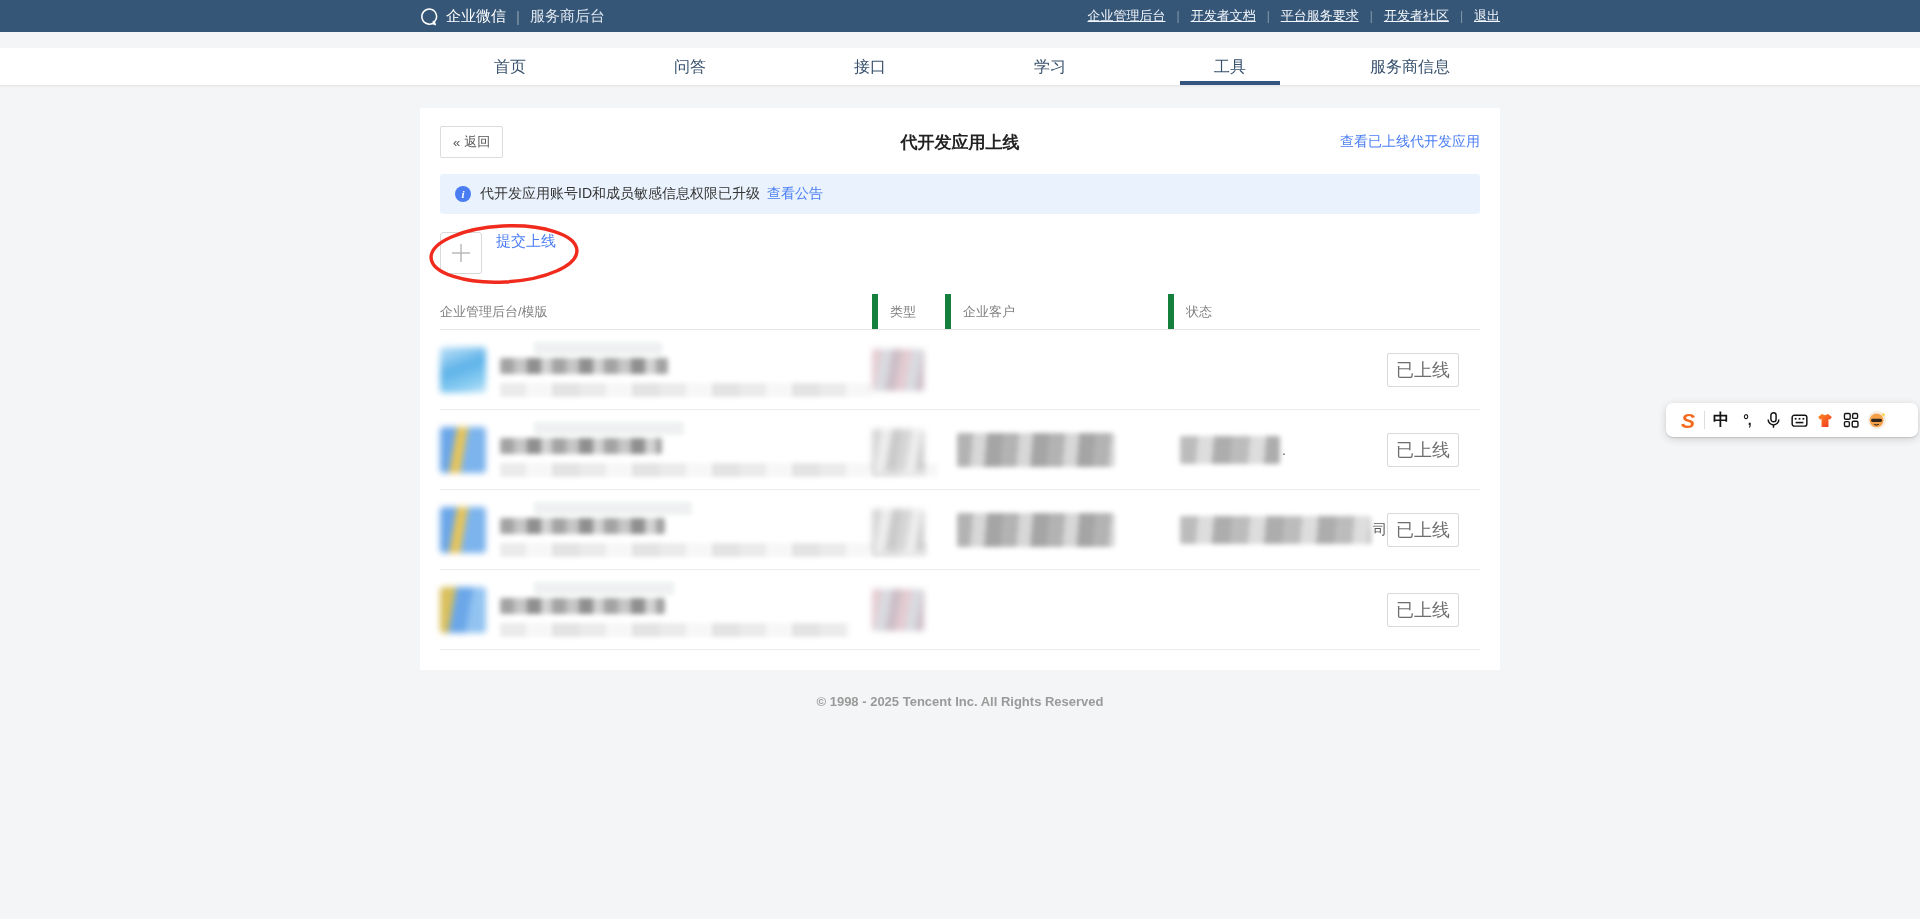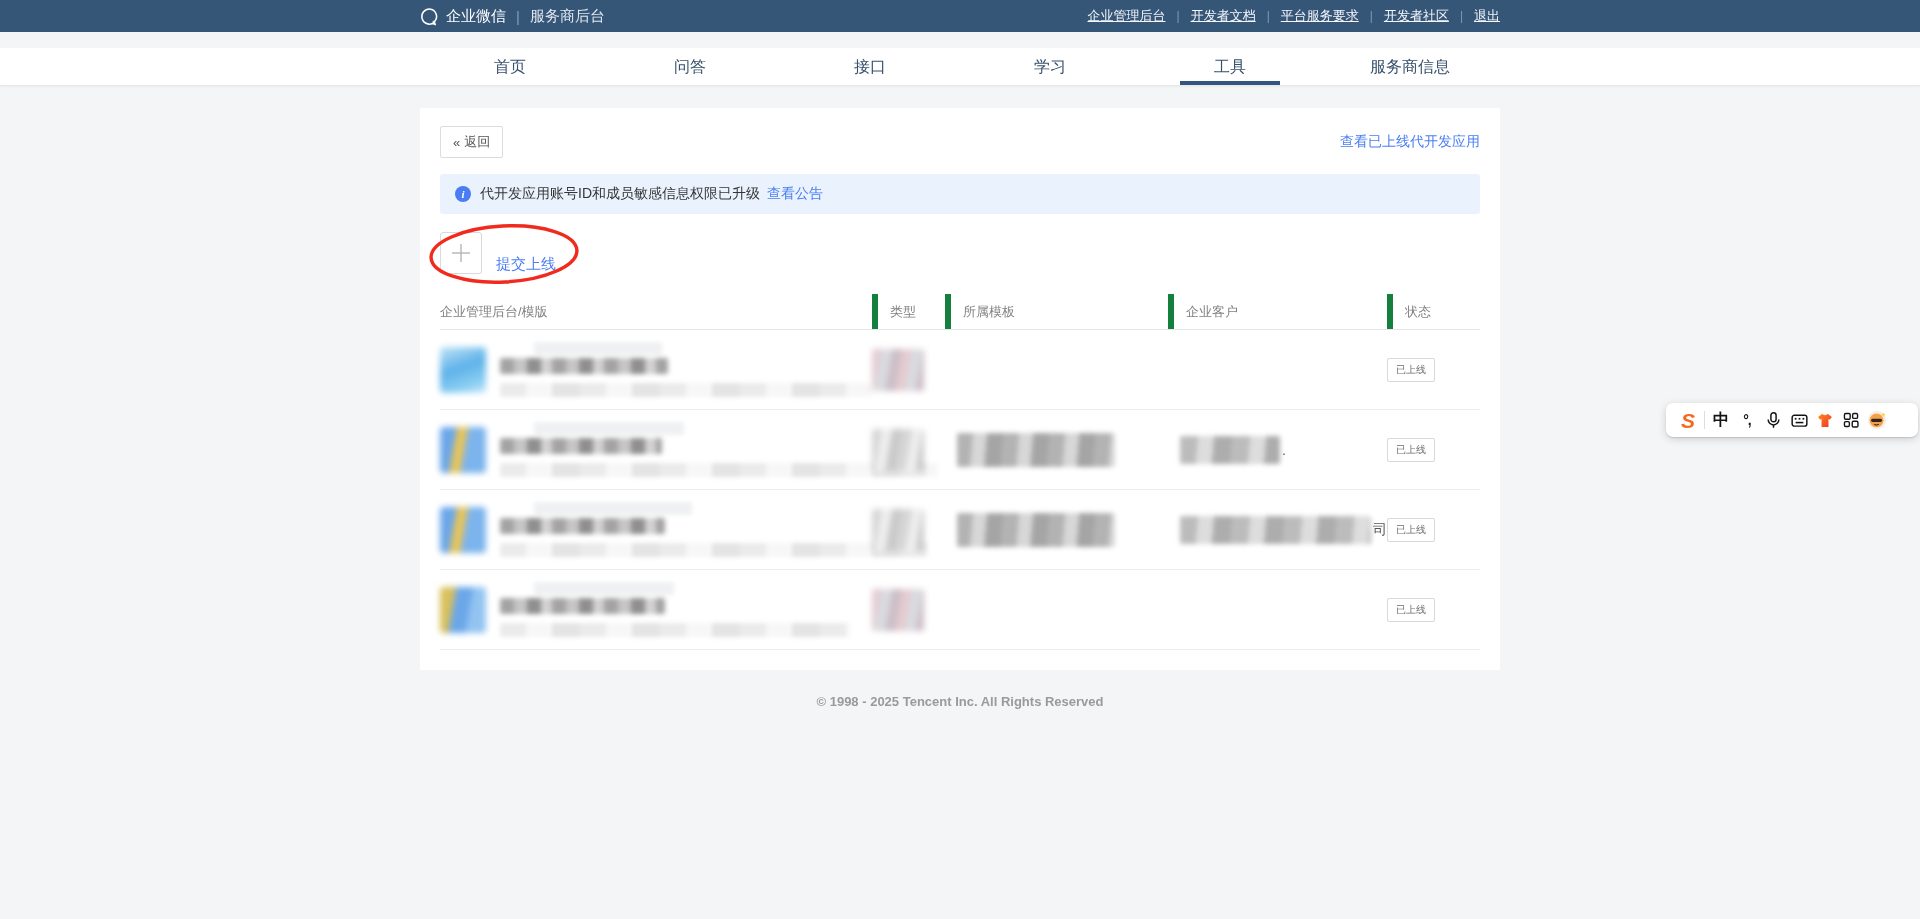--- a/index.html
+++ b/index.html
@@ -28,21 +28,21 @@
   .card-header { position:relative; height:40px; display:flex; align-items:center; }
   .back-btn { display:inline-flex; align-items:center; gap:4px; border:1px solid #dcdcdc; border-radius:2px; background:#fff; padding:6px 12px; font-size:13px; color:#555; cursor:pointer; }
   .page-title { position:absolute; left:0; right:0; text-align:center; font-size:17px; font-weight:bold; color:#222; pointer-events:none; }
   .view-online { margin-left:auto; font-size:14px; color:#4a7df2; cursor:pointer; }
 
   .notice { margin-top:12px; height:40px; background:#eaf3fd; border-radius:3px; display:flex; align-items:center; padding:0 15px; }
   .info-icon { width:16px; height:16px; border-radius:50%; background:#4a7df2; color:#fff; font-size:11px; font-style:italic; font-weight:bold; display:flex; align-items:center; justify-content:center; margin-right:9px; font-family:"Liberation Serif",serif; }
   .notice-text { font-size:14px; color:#353535; }
   .notice-link { font-size:14px; color:#4a7df2; margin-left:7px; cursor:pointer; }
 
-  .submit-wrap { position:relative; display:inline-flex; align-items:flex-end; margin:18px 0 4px; cursor:pointer; }
+  .submit-wrap { position:relative; display:inline-flex; align-items:flex-start; margin:18px 0 4px; cursor:pointer; }
   .plus-box { width:42px; height:42px; border:1px solid #d9d9d9; border-radius:3px; background:#fff; display:flex; align-items:center; justify-content:center; }
   .submit-label { margin-left:14px; font-size:15px; color:#4a7df2; }
   .annotation-ellipse { position:absolute; left:-14px; top:-10px; pointer-events:none; }
 
   
   .apptable { margin-top:16px; }
   .thead, .trow { display:grid; grid-template-columns:432px 73px 223px 219px 1fr; }
   .thead { border-bottom:1px solid #e6e6e6; }
   .th { font-size:13px; color:#808080; padding:9px 0 8px; }
   .th + .th { border-left:6px solid #15803d; padding-left:12px; }
@@ -62,21 +62,21 @@
   .sub-line { height:14px; border-radius:2px; filter:blur(2px); margin-top:9px;
     background:repeating-linear-gradient(90deg,#ebebeb 0 26px,#f7f7f7 26px 52px,#e4e4e4 52px 80px); }
   .type-block { width:52px; height:42px; border-radius:2px; filter:blur(3px); }
   .type-pink { background:repeating-linear-gradient(100deg,#e4ccd2 0 10px,#d9dce1 10px 20px,#cdbec6 20px 30px); }
   .type-gray { background:repeating-linear-gradient(100deg,#d6d6d6 0 10px,#efefef 10px 20px,#c9c9c9 20px 30px); }
   .tmpl-block { width:158px; height:34px; border-radius:2px; filter:blur(2.5px);
     background:repeating-linear-gradient(95deg,#b3b3b3 0 16px,#d7d7d7 16px 30px,#a5a5a5 30px 46px); }
   .cust-block { height:28px; border-radius:2px; filter:blur(2.5px);
     background:repeating-linear-gradient(95deg,#bcbcbc 0 18px,#dddddd 18px 34px,#adadad 34px 52px); }
   .cust-suffix { font-size:14px; color:#555; margin-left:2px; }
-  .status-badge { display:inline-block; border:1px solid #d9d9d9; border-radius:2px; background:#fff; padding:4px 8px; font-size:10px; color:#6e6e6e; }
+  .status-badge { display:inline-block; border:1px solid #d9d9d9; border-radius:2px; background:#fff; padding:4px 8px; font-size:18px; color:#6e6e6e; }
 
   
   .footer { margin-top:24px; text-align:center; }
   .footer-links { font-size:13px; color:#9a9a9a; }
   .f-link { cursor:pointer; }
   .f-sep { color:#cfcfcf; margin:0 12px; }
   .copyright { margin-top:7px; font-size:13px; color:#9a9a9a;font-weight:bold; }
 
   
   .ime-bar { position:absolute; left:1666px; top:403px; width:252px; height:34px; background:#fff; border-radius:7px;
@@ -126,20 +126,21 @@
   </div>
 </div>
 
 <div class="card">
 
   <div class="card-header">
     <button class="back-btn">
       <span>«</span>
       <span>返回</span>
     </button>
+    <div class="page-title">代开发应用上线</div>
     <span class="view-online">查看已上线代开发应用</span>
   </div>
 
   <div class="notice">
     <span class="info-icon">i</span>
     <span class="notice-text">代开发应用账号ID和成员敏感信息权限已升级</span>
     <span class="notice-link">查看公告</span>
   </div>
 
   <div class="submit-wrap">
@@ -153,21 +154,20 @@
     <svg class="annotation-ellipse" width="160" height="64" viewBox="0 0 160 64">
       <ellipse cx="78" cy="32" rx="73" ry="28" fill="none" stroke="#f02b1d" stroke-width="3.4" transform="rotate(-3 78 32)"></ellipse>
     </svg>
   </div>
 
   
   <div class="apptable">
     <div class="thead">
       <div class="th">企业管理后台/模版</div>
       <div class="th">类型</div>
-      <div class="th">所属模板</div>
       <div class="th">企业客户</div>
       <div class="th">状态</div>
     </div>
 
     <div class="trow">
       <div class="tcell">
         <div class="app-id">
           <div class="app-icon icon-blue"></div>
           <div class="app-lines">
             <div class="ghost-line" style="width:128px"></div>

